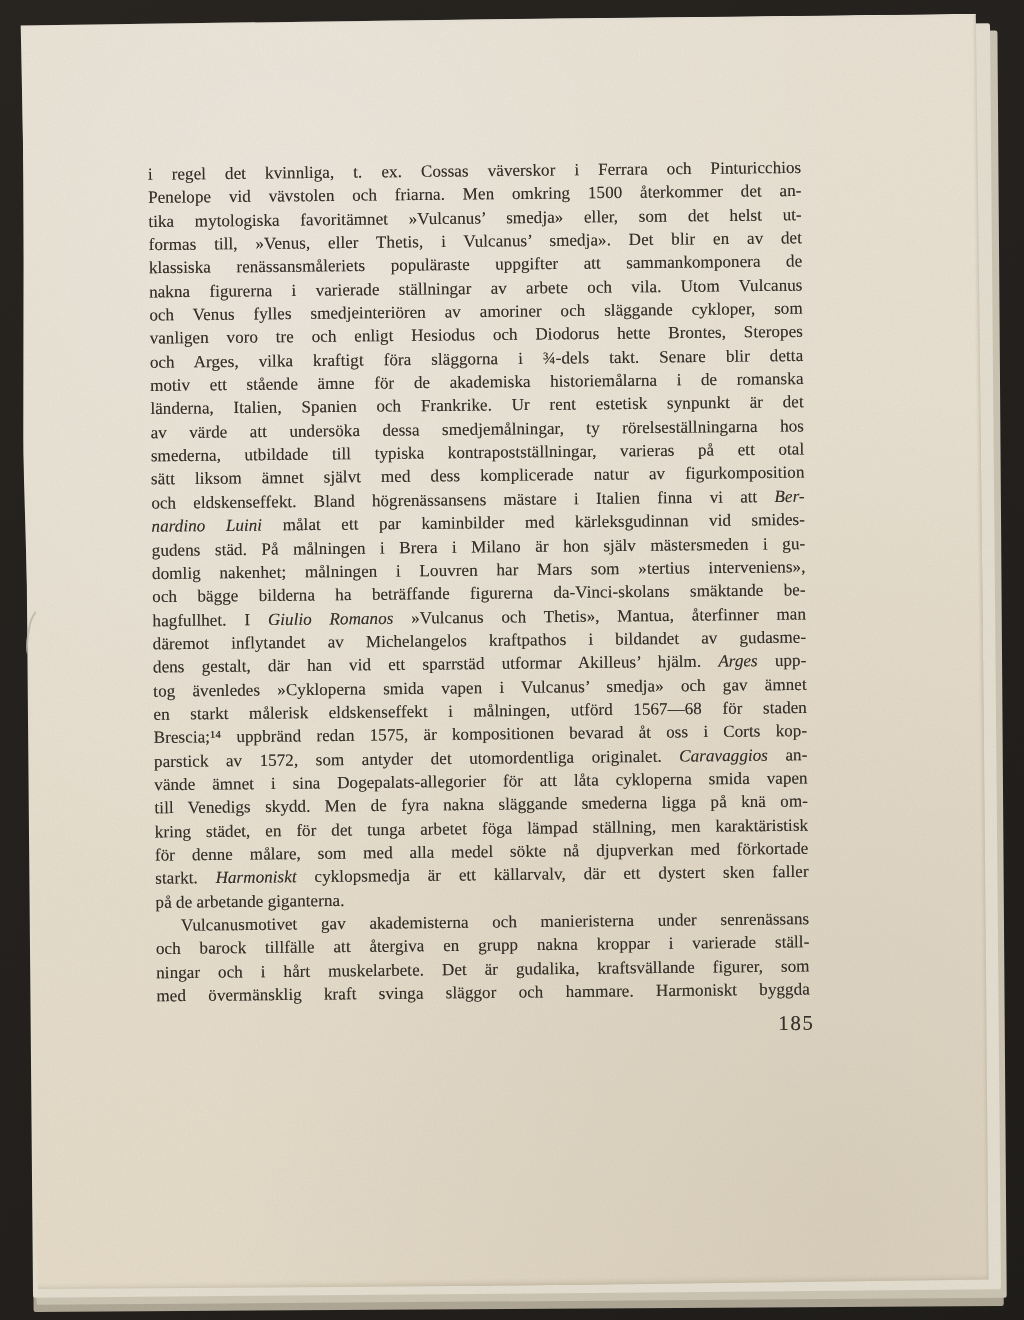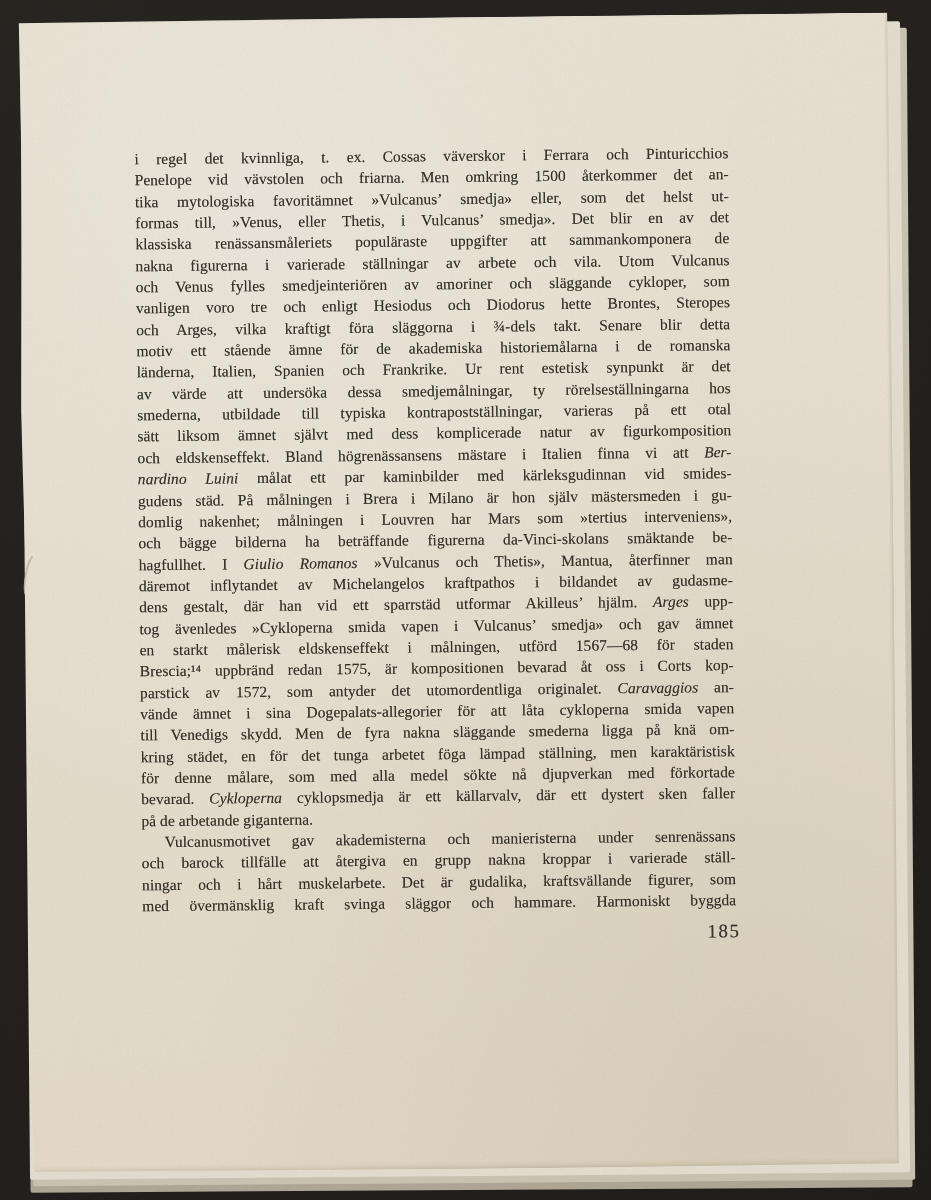--- a/index.html
+++ b/index.html
@@ -130,21 +130,21 @@
           <div class="line"><span>däremot inflytandet av Michelangelos kraftpathos i bildandet av gudasme-</span></div>
           <div class="line"><span>dens gestalt, där han vid ett sparrstäd utformar Akilleus’ hjälm. </span><span class="em">Arges</span><span> upp-</span></div>
           <div class="line"><span>tog ävenledes »Cykloperna smida vapen i Vulcanus’ smedja» och gav ämnet</span></div>
           <div class="line"><span>en starkt målerisk eldskenseffekt i målningen, utförd 1567—68 för staden</span></div>
           <div class="line"><span>Brescia;¹⁴ uppbränd redan 1575, är kompositionen bevarad åt oss i Corts kop-</span></div>
           <div class="line"><span>parstick av 1572, som antyder det utomordentliga originalet. </span><span class="em">Caravaggios</span><span> an-</span></div>
           <div class="line"><span>vände ämnet i sina Dogepalats-allegorier för att låta cykloperna smida vapen</span></div>
           <div class="line"><span>till Venedigs skydd. Men de fyra nakna släggande smederna ligga på knä om-</span></div>
           <div class="line"><span>kring städet, en för det tunga arbetet föga lämpad ställning, men karaktäristisk</span></div>
           <div class="line"><span>för denne målare, som med alla medel sökte nå djupverkan med förkortade</span></div>
-          <div class="line"><span>bevarad. </span><span class="em">Cykloperna</span><span> cyklopsmedja är ett källarvalv, där ett dystert sken faller</span></div>
+          <div class="line"><span>starkt. </span><span class="em">Harmoniskt</span><span> cyklopsmedja är ett källarvalv, där ett dystert sken faller</span></div>
           <div class="line short"><span>på de arbetande giganterna.</span></div>
         </div>
         <div class="paragraph">
           <div class="line indent"><span>Vulcanusmotivet gav akademisterna och manieristerna under senrenässans</span></div>
           <div class="line"><span>och barock tillfälle att återgiva en grupp nakna kroppar i varierade ställ-</span></div>
           <div class="line"><span>ningar och i hårt muskelarbete. Det är gudalika, kraftsvällande figurer, som</span></div>
           <div class="line"><span>med övermänsklig kraft svinga släggor och hammare. Harmoniskt byggda</span></div>
         </div>
       </div>
     <div class="pagenum">185</div>

